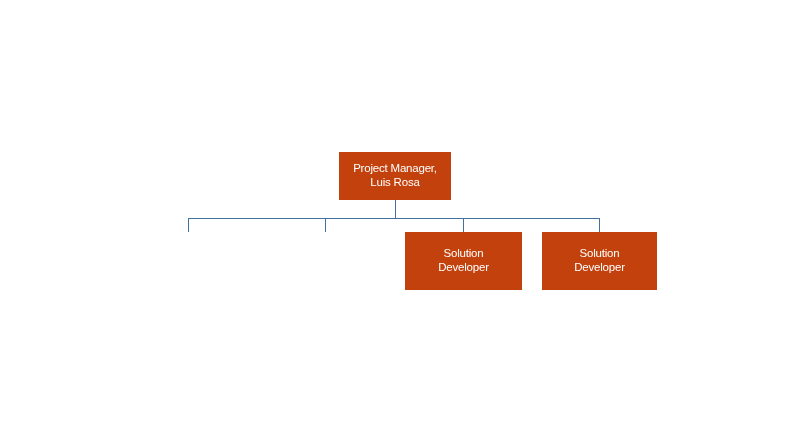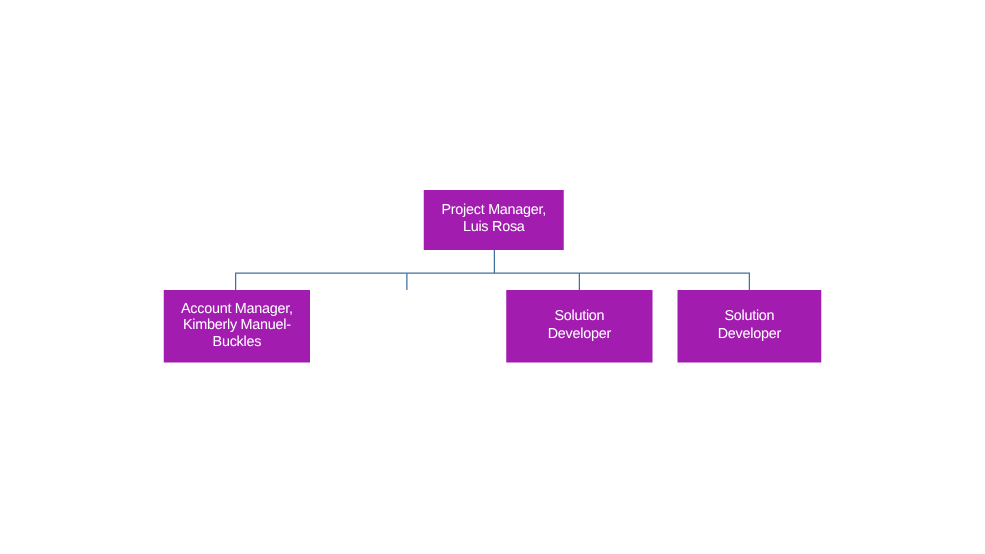--- a/index.html
+++ b/index.html
@@ -22,21 +22,21 @@
     position: absolute;
     left: 0;
     top: 0;
     width: 788px;
     height: 443px;
     pointer-events: none;
   }
   .node {
     position: absolute;
     box-sizing: border-box;
-    background: #a21caf;
+    background: #c2410c;
     color: #ffffff;
     display: flex;
     align-items: center;
     justify-content: center;
     text-align: center;
     line-height: 1.18;
     letter-spacing: -0.2px;
     -webkit-font-smoothing: antialiased;
   }
   .node-label {
@@ -80,25 +80,20 @@
     <line x1="325.5" y1="218.5" x2="325.5" y2="232" stroke="#41719C" stroke-width="1"></line>
     <line x1="463.5" y1="218.5" x2="463.5" y2="232" stroke="#41719C" stroke-width="1"></line>
     <line x1="599.5" y1="218.5" x2="599.5" y2="232" stroke="#41719C" stroke-width="1"></line>
   </svg>
 
   <div class="node" id="node-root">
     <span class="node-label">Project Manager,
 Luis Rosa</span>
   </div>
 
-  <div class="node node-child" id="node-child-0">
-    <span class="node-label">Account Manager,
-Kimberly Manuel-
-Buckles</span>
-  </div>
 
 
   <div class="node node-child" id="node-child-2">
     <span class="node-label">Solution
 Developer</span>
   </div>
 
   <div class="node node-child" id="node-child-3">
     <span class="node-label">Solution
 Developer</span>

